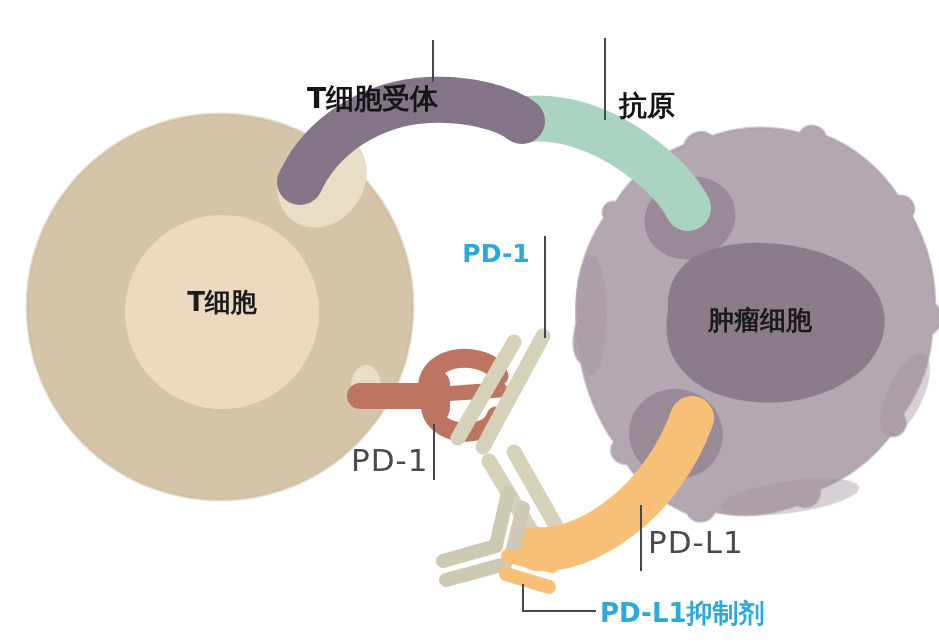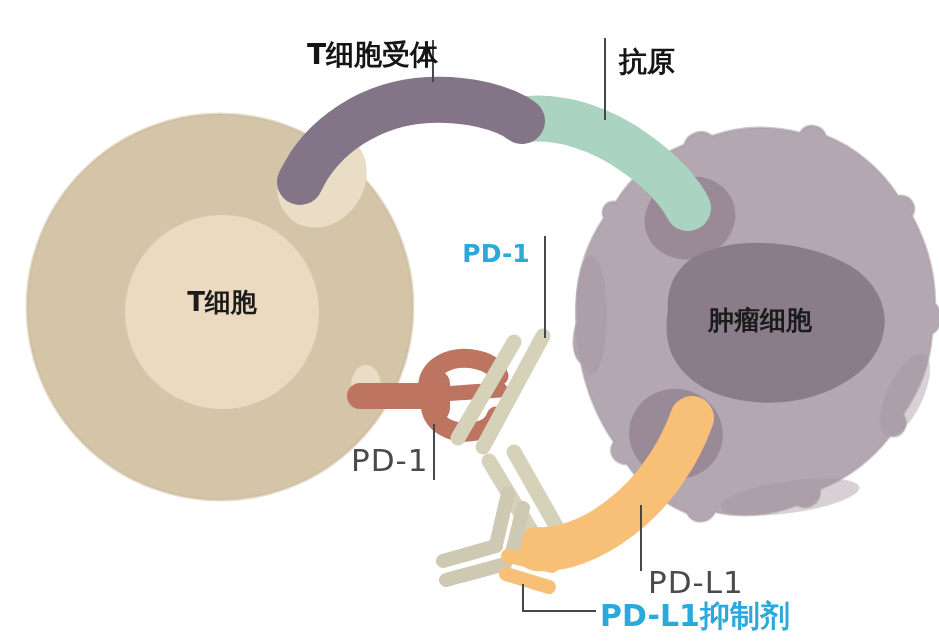--- a/index.html
+++ b/index.html
@@ -21,20 +21,21 @@
     top: 0;
   }
   .lbl {
     position: absolute;
     white-space: nowrap;
   }
   .heading {
     font-size: 28px;
     font-weight: bold;
     color: #151515;
+    margin-top: 44px;
   }
   .cell-name {
     font-size: 26px;
     font-weight: bold;
     color: #1b1b1b;
     text-align: center;
   }
   .molecule {
     font-size: 31px;
     font-weight: 400;
@@ -164,21 +165,21 @@
   <div class="lbl heading" style="left:307px; top:36px;">T细胞受体</div>
 
   <div class="lbl heading" style="left:619px; top:43px;">抗原</div>
 
   <div class="lbl cell-name" style="left:640px; top:303px; width:240px;">肿瘤细胞</div>
 
   <div class="lbl cell-name" style="left:122px; top:285px; width:200px;">T细胞</div>
 
   <div class="lbl molecule" style="left:351px; top:442px;">PD-1</div>
 
-  <div class="lbl molecule" style="left:648px; top:564px;">PD-L1</div>
+  <div class="lbl molecule" style="left:648px; top:524px;">PD-L1</div>
 
   <div class="lbl inhibitor center" style="left:448px; top:240px; width:96px;">
     <div>PD-1</div>
   </div>
 
-  <div class="lbl inhibitor" style="left:600px; top:596px; font-size:30px;">PD-L1抑制剂</div>
+  <div class="lbl inhibitor" style="left:600px; top:596px; font-size:26px;">PD-L1抑制剂</div>
 
 </div>
 
 </body></html>

